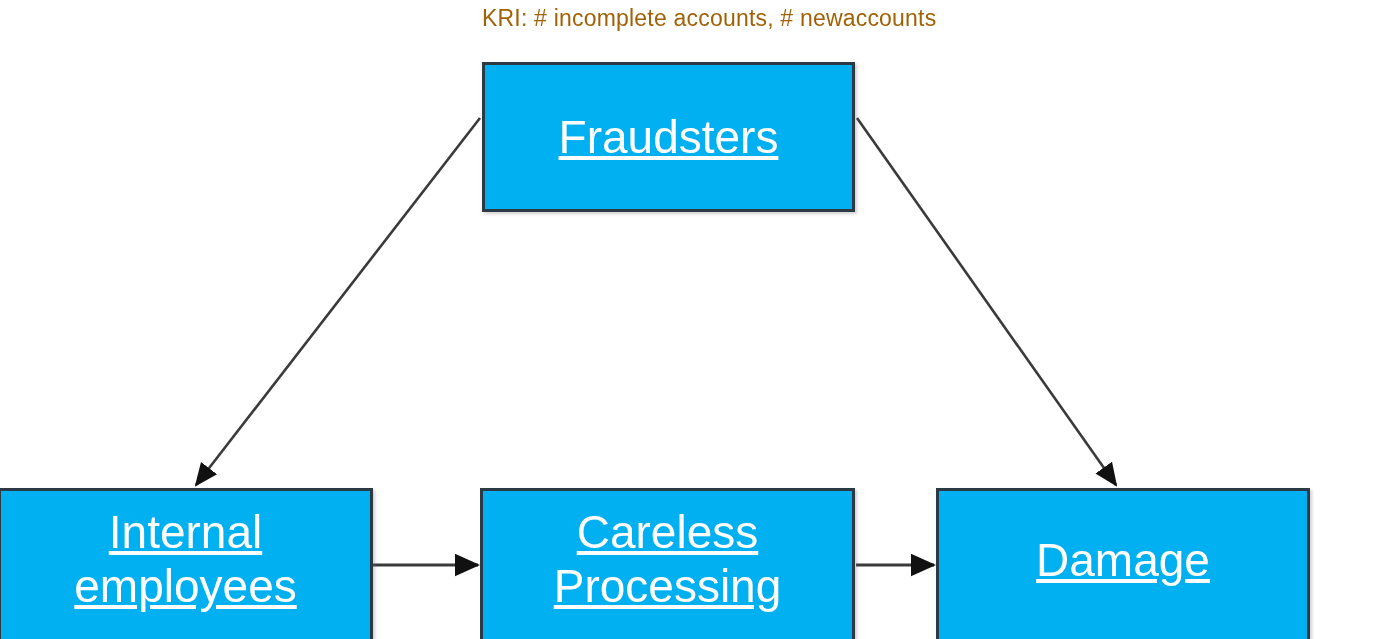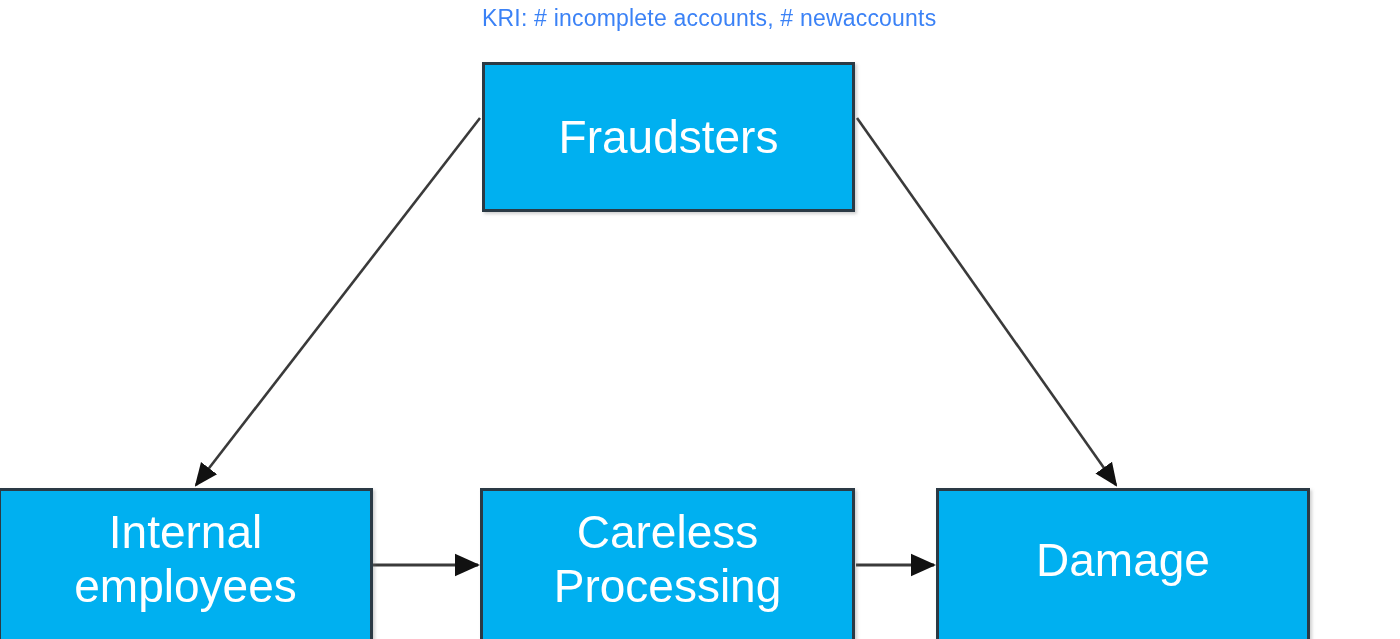--- a/index.html
+++ b/index.html
@@ -27,39 +27,40 @@
     pointer-events: none;
   }
   .kri-label {
     position: absolute;
     left: 482px;
     top: 4px;
     font-family: "Liberation Sans", sans-serif;
     font-size: 23px;
     line-height: 28px;
     letter-spacing: 0.2px;
-    color: #3b82f6;
+    color: #a16207;
     white-space: nowrap;
   }
   .node {
     position: absolute;
     box-sizing: border-box;
     background: #00b0f0;
     border: 3px solid #2b3a45;
     display: flex;
     align-items: center;
     justify-content: center;
     text-align: center;
     color: #ffffff;
     font-family: "Liberation Sans", sans-serif;
     font-size: 46px;
     line-height: 54px;
     font-weight: 400;
     overflow: visible;
     box-shadow: 2px 2px 3px rgba(120,120,120,0.35);
+    text-decoration: underline;
   }
   .node .node-label {
     display: block;
     padding: 0 6px;
     white-space: pre-line;
   }
   
   #node-fraudsters {
     left: 482px;
     top: 62px;

